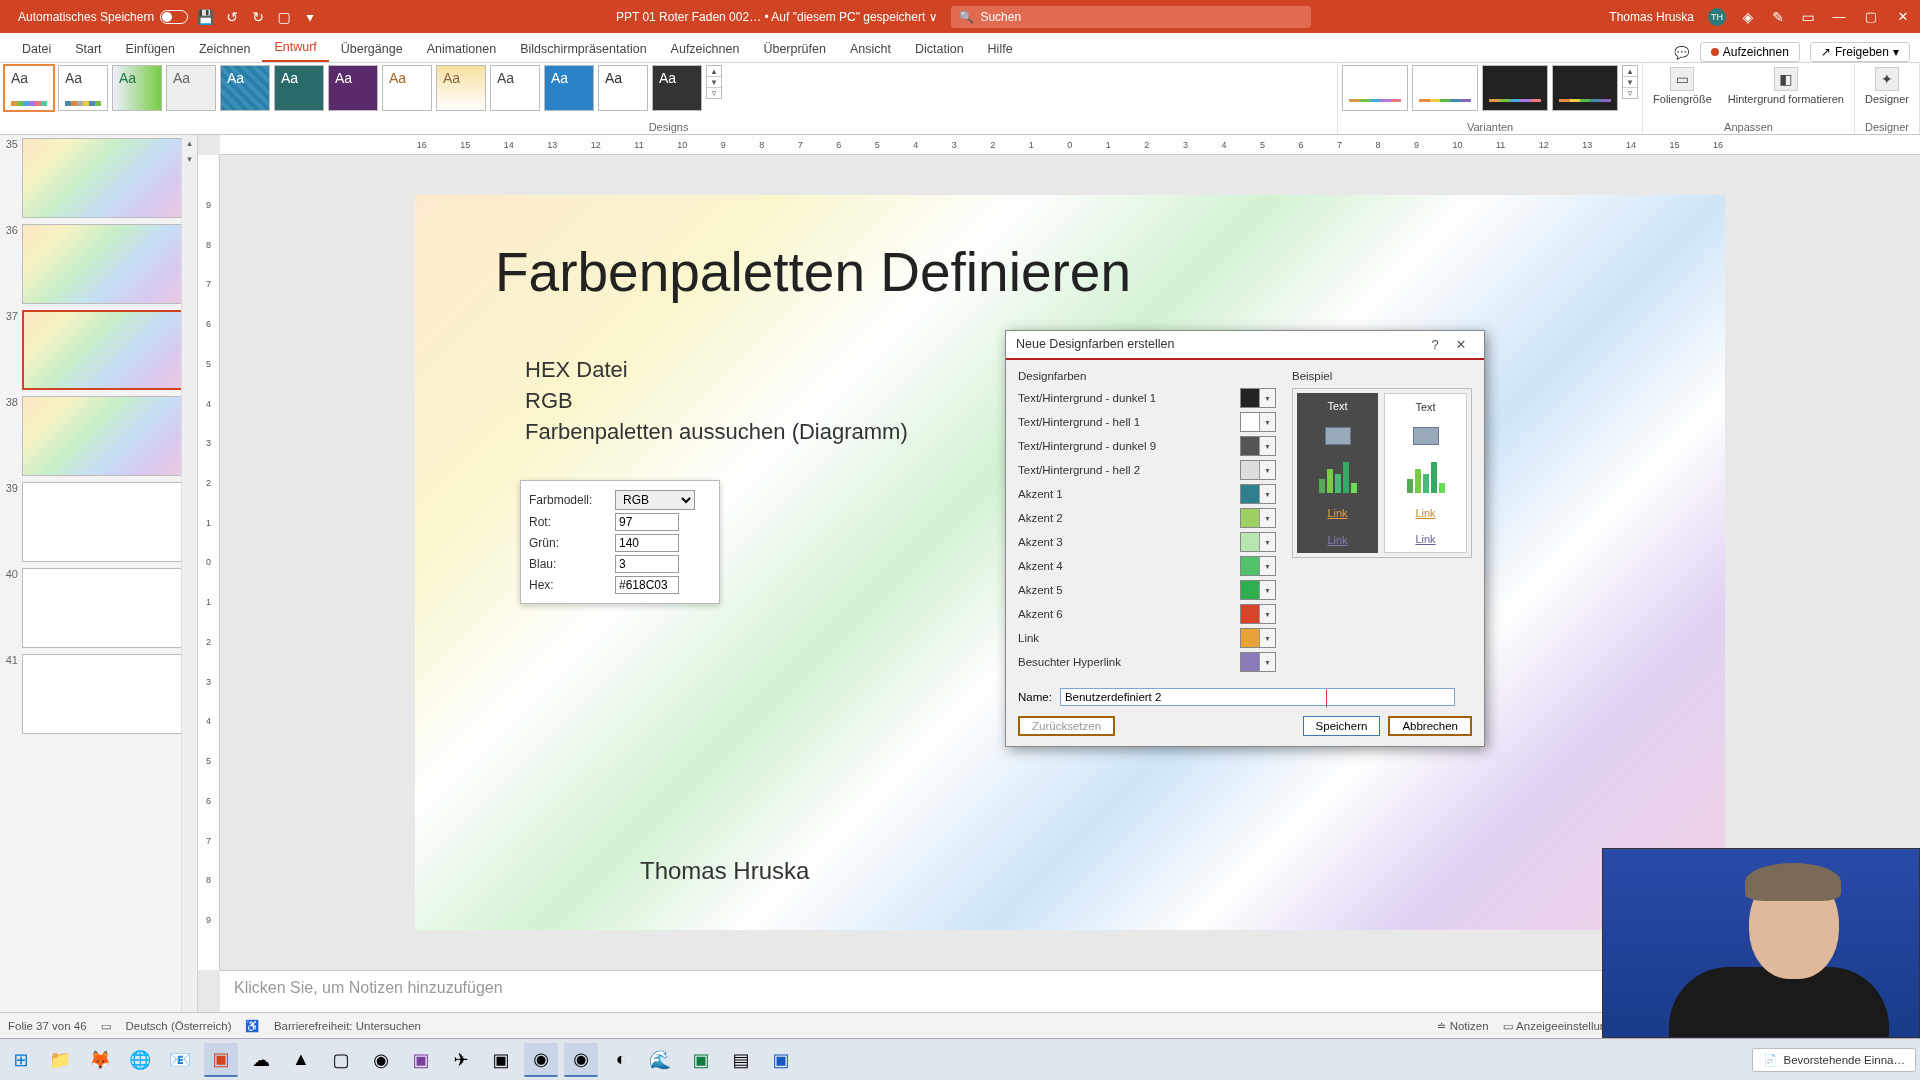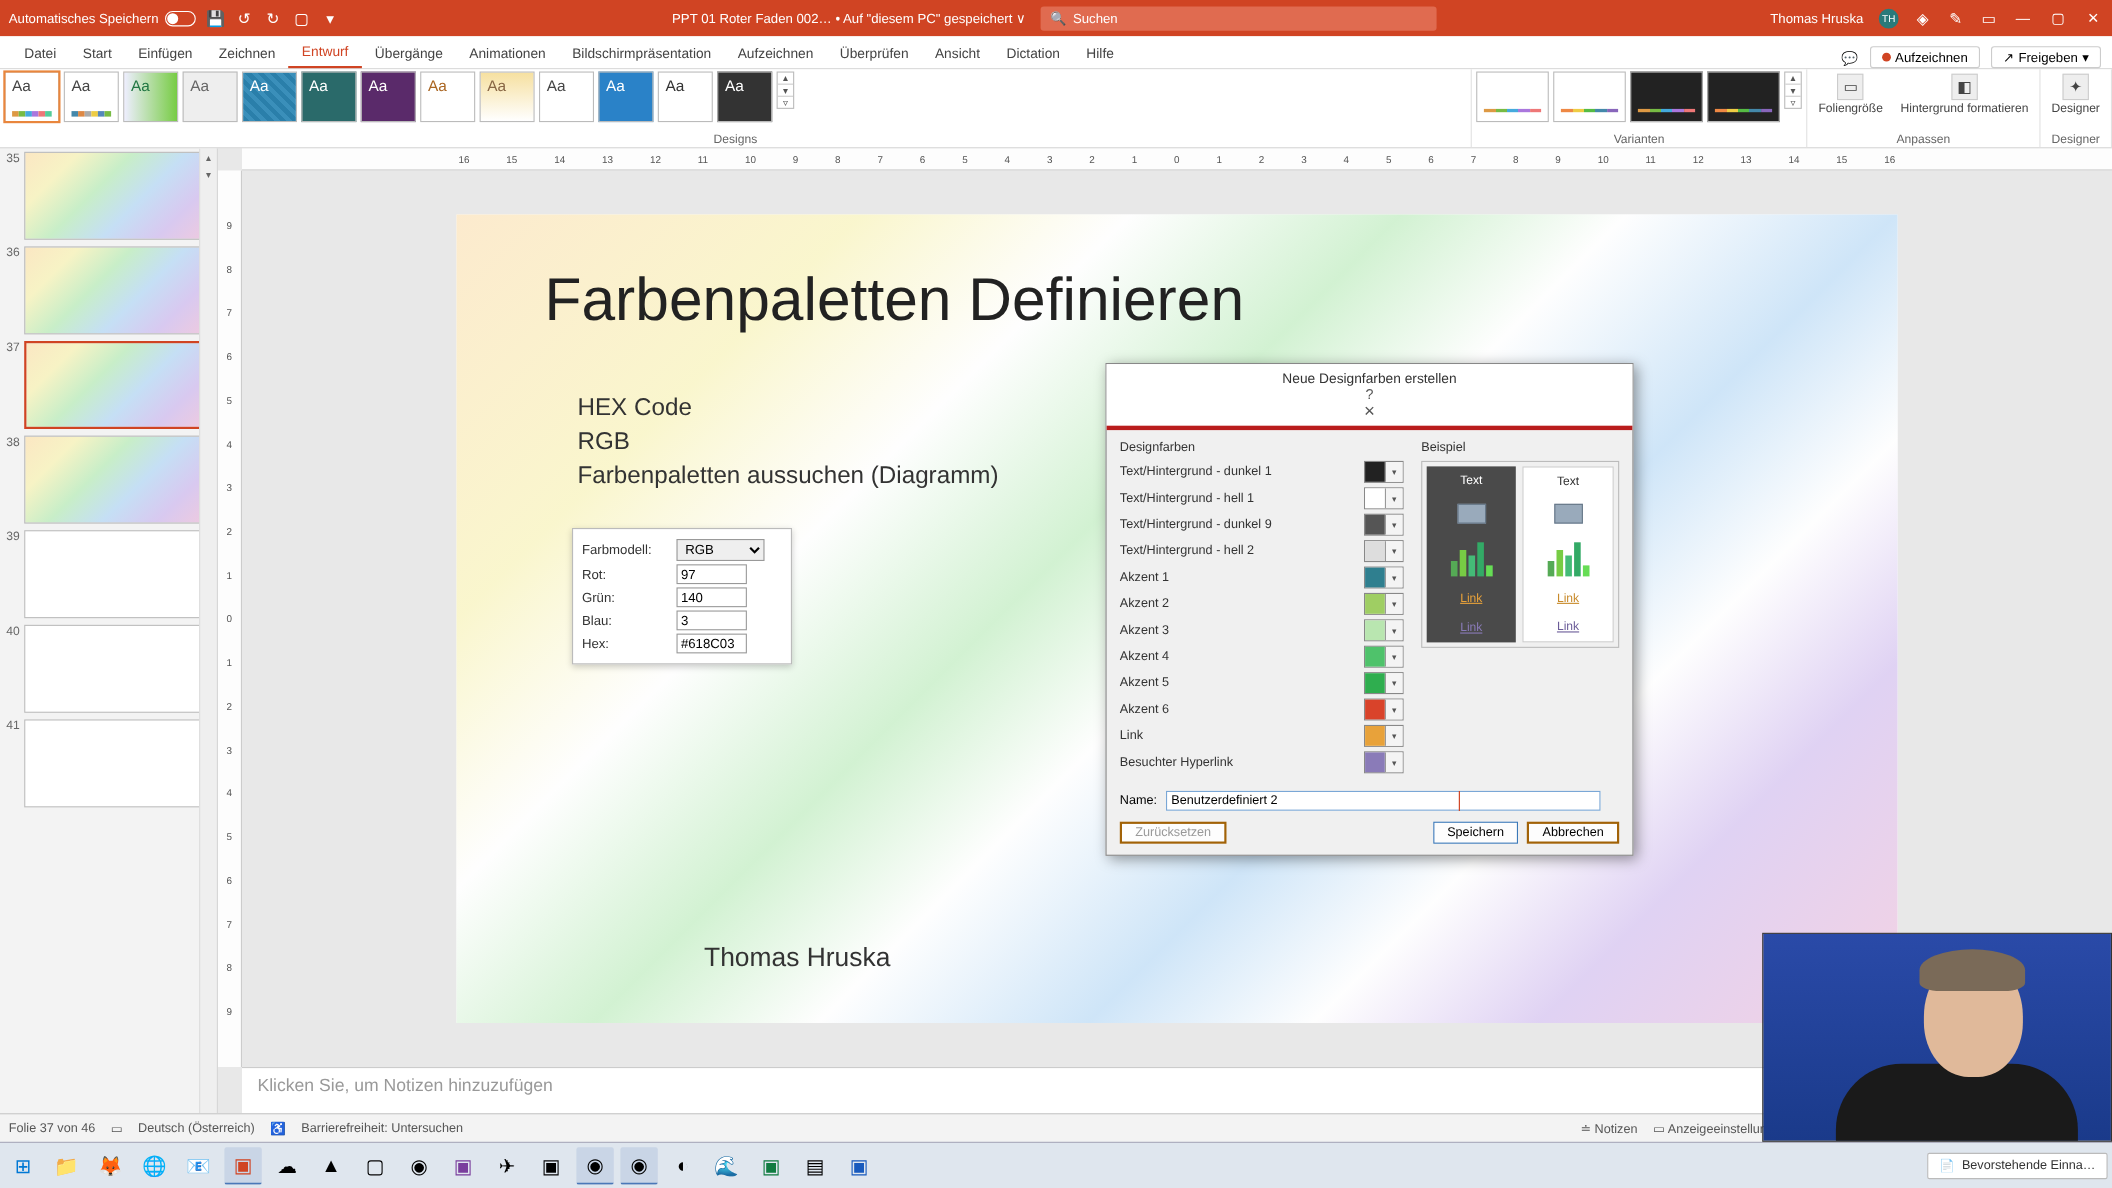--- a/index.html
+++ b/index.html
@@ -1,21 +1,21 @@
 <!DOCTYPE html>
 <html><head>
 <meta charset="utf-8">
 <style>
 * { margin: 0; padding: 0; box-sizing: border-box; font-family: "Segoe UI", Arial, sans-serif; }
 body { background: #f3f3f3; overflow: hidden; width: 1920px; height: 1080px; position: relative; }
 
 
 .titlebar { background: #d04423; height: 33px; display: flex; align-items: center; color: #fff; font-size: 12px; padding: 0 8px; }
 .titlebar .left { display: flex; align-items: center; gap: 10px; }
-.autosave { display: flex; align-items: center; gap: 6px; }
+.autosave { display: flex; align-items: center; gap: 6px; margin-left: 10px; }
 .toggle { width: 28px; height: 14px; border: 1px solid #fff; border-radius: 8px; position: relative; }
 .toggle::after { content: ""; width: 10px; height: 10px; background: #fff; border-radius: 50%; position: absolute; left: 1px; top: 1px; }
 .qat-icon { width: 16px; height: 16px; display: inline-flex; align-items: center; justify-content: center; font-size: 14px; }
 .titlebar .center { flex: 1; display: flex; align-items: center; justify-content: center; gap: 14px; }
 .doc-title { font-size: 12px; }
 .search-box { background: #e06b50; border-radius: 3px; width: 360px; height: 22px; display: flex; align-items: center; padding: 0 8px; gap: 6px; }
 .search-box input { background: transparent; border: none; outline: none; color: #fff; font-size: 12px; flex: 1; }
 .search-box input::placeholder { color: #fff; }
 .titlebar .right { display: flex; align-items: center; gap: 14px; }
 .user-badge { width: 18px; height: 18px; border-radius: 50%; background: #2a7a7a; display: flex; align-items: center; justify-content: center; font-size: 9px; }
@@ -71,21 +71,21 @@
 .author { position: absolute; left: 225px; bottom: 45px; font-size: 24px; color: #333; }
 .clr-box { position: absolute; left: 105px; top: 285px; width: 200px; background: #fff; border: 1px solid #bbb; box-shadow: 0 2px 6px rgba(0,0,0,.2); padding: 6px 8px; font-size: 12px; color: #333; }
 .clr-box .row { display: flex; align-items: center; margin: 3px 0; gap: 8px; }
 .clr-box .row label { width: 78px; }
 .clr-box select, .clr-box input { border: 1px solid #999; font-size: 12px; padding: 1px 3px; }
 .clr-box select { width: 80px; }
 .clr-box .num { width: 64px; }
 
 
 .dialog { position: absolute; width: 480px; background: #f0f0f0; border: 1px solid #888; box-shadow: 3px 3px 12px rgba(0,0,0,.4); }
-.dlg-title { background: #fff; padding: 6px 10px; display: flex; align-items: center; font-size: 12.5px; color: #333; border-bottom: 4px solid #b91c1c; flex-direction: column; }
+.dlg-title { background: #fff; padding: 6px 10px; display: flex; font-size: 12.5px; color: #333; border-bottom: 2px solid #b91c1c; }
 .dlg-title .spacer { flex: 1; }
 .dlg-title .btn { width: 26px; text-align: center; font-size: 13px; color: #555; }
 .dlg-body { padding: 10px 12px 8px; display: flex; gap: 16px; }
 .dlg-left { flex: 1; }
 .dlg-section { font-size: 11.5px; color: #333; margin-bottom: 6px; }
 .clr-row { display: flex; align-items: center; margin: 4px 0; font-size: 11.5px; color: #333; }
 .clr-row label { flex: 1; }
 .clr-dd { display: flex; border: 1px solid #888; background: #fff; height: 20px; }
 .clr-sw { width: 18px; }
 .clr-car { width: 16px; border-left: 1px solid #999; display: flex; align-items: center; justify-content: center; font-size: 8px; color: #555; background: #f4f4f4; }
@@ -423,21 +423,21 @@
           <span>6</span>
           <span>7</span>
           <span>8</span>
           <span>9</span>
         </div>
       <div class="slide-area">
         <div class="slide-canvas">
           <div class="bg"></div>
           <div class="slide-title">Farbenpaletten Definieren</div>
           <div class="slide-body">
-            <div>HEX Code</div>
+            <div>HEX Datei</div>
             <div>RGB</div>
             <div>Farbenpaletten aussuchen (Diagramm)</div>
           </div>
           <div class="author">Thomas Hruska</div>
 
           <div class="clr-box">
             <div class="row">
                 <label>Farbmodell:</label>
                 <select><option>RGB</option></select>
               </div>

